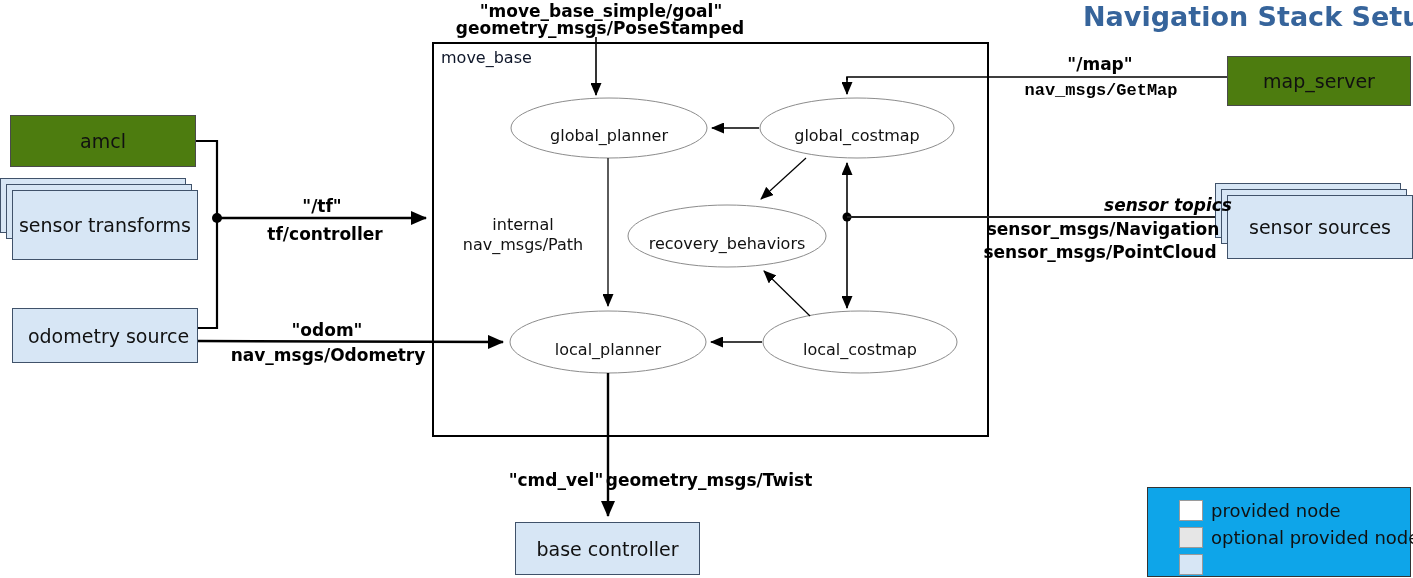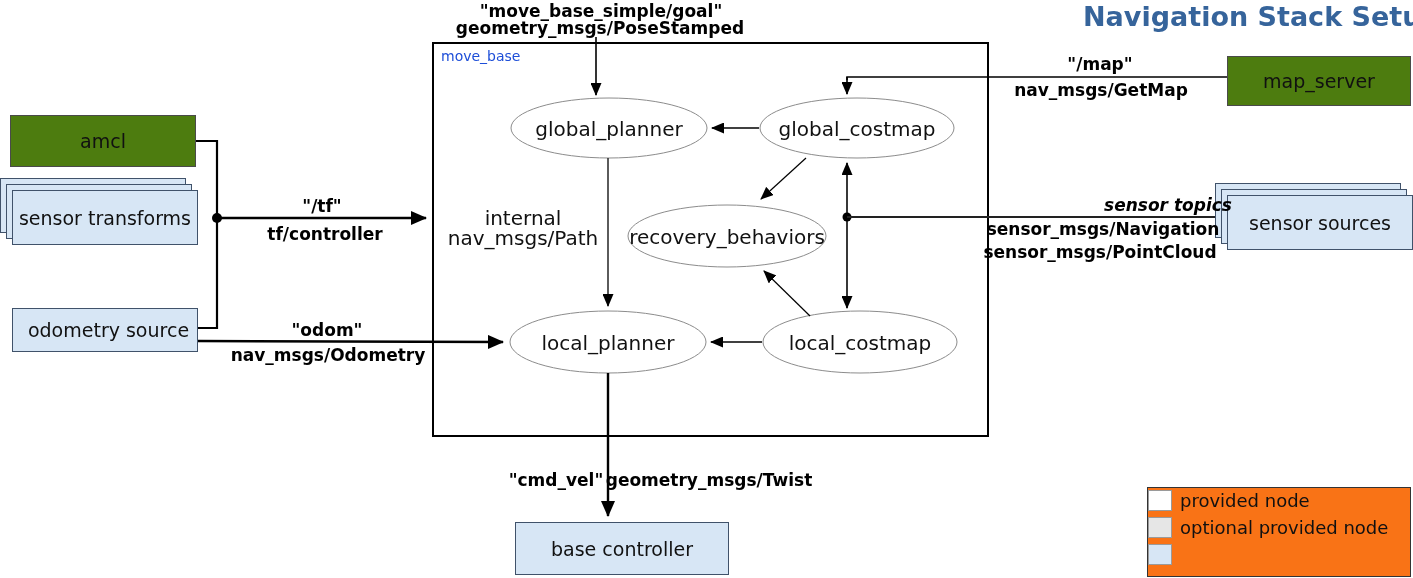--- a/index.html
+++ b/index.html
@@ -12,38 +12,39 @@
   .box {
     position:absolute; display:flex; align-items:center; justify-content:center;
     font-size:19px; box-sizing:border-box; text-align:center;
   }
   .gray { background:#4d7c0f; border:1.6px solid #4a4a4a; }
   .blue { background:#d7e6f5; border:1.4px solid #40526a; }
   .sheet { position:absolute; background:#d7e6f5; border:1.4px solid #40526a; box-sizing:border-box; }
   .container-box {
     position:absolute; border:2.4px solid #000; background:#fff; box-sizing:border-box;
   }
-  .container-label { position:absolute; font-size:14px; color:#1d4ed8; }
+  .container-label { position:absolute; font-size:16px; color:#0f172a; }
   .elabel {
     position:absolute; font-weight:bold; font-size:17px; color:#000;
     white-space:nowrap; transform:translate(-50%,-50%); text-align:center;
   }
   .elabel.italic { font-style:italic; }
   .nlabel {
-    position:absolute; font-size:20px; color:#111;
-    white-space:nowrap; transform:translate(-50%,-50%); text-align:center;
+    position:absolute; font-size:16px; color:#111;
+    white-space:nowrap; transform:translate(-50%,-50%); text-align:center;margin-top:6px;
   }
   .title {
     position:absolute; left:1083px; top:1px; width:325px;
     font-size:27px; font-weight:bold; text-align:center; white-space:nowrap;
   }
   .legend {
     position:absolute; left:1147px; top:487px; width:264px; height:90px;
-    border:1.8px solid #333; box-sizing:border-box; background:#f97316;
-    display:flex; flex-direction:column; justify-content:flex-start; gap:3px;
+    border:1.8px solid #333; box-sizing:border-box; background:#0ea5e9;
+    display:flex; flex-direction:column; justify-content:flex-end; gap:3px;
+    padding-left:31px;
   }
   .legend-row { display:flex; align-items:center; gap:8px; height:24px; }
   .swatch { width:24px; height:21px; box-sizing:border-box; border:1px solid #9a9a9a; flex:0 0 auto; }
   .legend-label { font-size:18px; white-space:nowrap; }
 </style>
 </head>
 <body>
 
 <div id="canvas">
 
@@ -97,59 +98,59 @@
 
     <line x1="608" y1="373" x2="608" y2="516" stroke="#000" stroke-width="2.4" marker-end="url(#mB)"></line>
   </svg>
 
   <div class="box gray" style="left:10px; top:115px; width:186px; height:52px;">
     <span>amcl</span>
   </div>
 
   <div class="sheet" style="left:0px; top:178px; width:186px; height:55px;"></div>
   <div class="sheet" style="left:6px; top:184px; width:186px; height:55px;"></div>
-  <div class="box blue" style="left:12px; top:190px; width:186px; height:55px;">
+  <div class="box blue" style="left:12px; top:190px; width:186px; height:70px;">
     <span>sensor transforms</span>
   </div>
 
-  <div class="box blue" style="left:12px; top:308px; width:186px; height:44px;padding-left:7px;">
+  <div class="box blue" style="left:12px; top:308px; width:186px; height:55px;padding-left:7px;">
     <span>odometry source</span>
   </div>
 
   <div class="box gray" style="left:1227px; top:56px; width:184px; height:50px;">
     <span>map_server</span>
   </div>
 
   <div class="sheet" style="left:1215px; top:183px; width:186px; height:55px;"></div>
   <div class="sheet" style="left:1221px; top:189px; width:186px; height:55px;"></div>
-  <div class="box blue" style="left:1227px; top:195px; width:186px; height:55px;">
+  <div class="box blue" style="left:1227px; top:195px; width:186px; height:64px;">
     <span>sensor sources</span>
   </div>
 
-  <div class="box blue" style="left:515px; top:522px; width:214px; height:53px;">
+  <div class="box blue" style="left:515px; top:522px; width:185px; height:53px;">
     <span>base controller</span>
   </div>
 
   <div class="nlabel" style="left:609px; top:129px;">global_planner</div>
   <div class="nlabel" style="left:857px; top:129px;">global_costmap</div>
   <div class="nlabel" style="left:727px; top:237px;">recovery_behaviors</div>
   <div class="nlabel" style="left:608px; top:343px;">local_planner</div>
   <div class="nlabel" style="left:860px; top:343px;">local_costmap</div>
 
   <div class="elabel" style="left:601px; top:11px;">"move_base_simple/goal"</div>
   <div class="elabel" style="left:600px; top:28px;">geometry_msgs/PoseStamped</div>
 
   <div class="elabel" style="left:322px; top:206px;">"/tf"</div>
   <div class="elabel" style="left:325px; top:234px;">tf/controller</div>
 
   <div class="elabel" style="left:327px; top:330px;">"odom"</div>
   <div class="elabel" style="left:328px; top:355px;">nav_msgs/Odometry</div>
 
   <div class="elabel" style="left:1100px; top:64px;">"/map"</div>
-  <div class="elabel" style="left:1101px; top:90px;">nav_msgs/GetMap</div>
+  <div class="elabel" style="left:1101px; top:90px;font-family:Liberation Mono, monospace;">nav_msgs/GetMap</div>
 
   <div class="elabel italic" style="left:1168px; top:205px;">sensor topics</div>
   <div class="elabel" style="left:1103px; top:229px;">sensor_msgs/Navigation</div>
   <div class="elabel" style="left:1100px; top:252px;">sensor_msgs/PointCloud</div>
 
   <div class="elabel" style="left:556px; top:480px;">"cmd_vel"</div>
   <div class="elabel" style="left:709px; top:480px;">geometry_msgs/Twist</div>
 
   <div class="nlabel" style="left:523px; top:218px;">internal</div>
   <div class="nlabel" style="left:523px; top:238px;">nav_msgs/Path</div>

